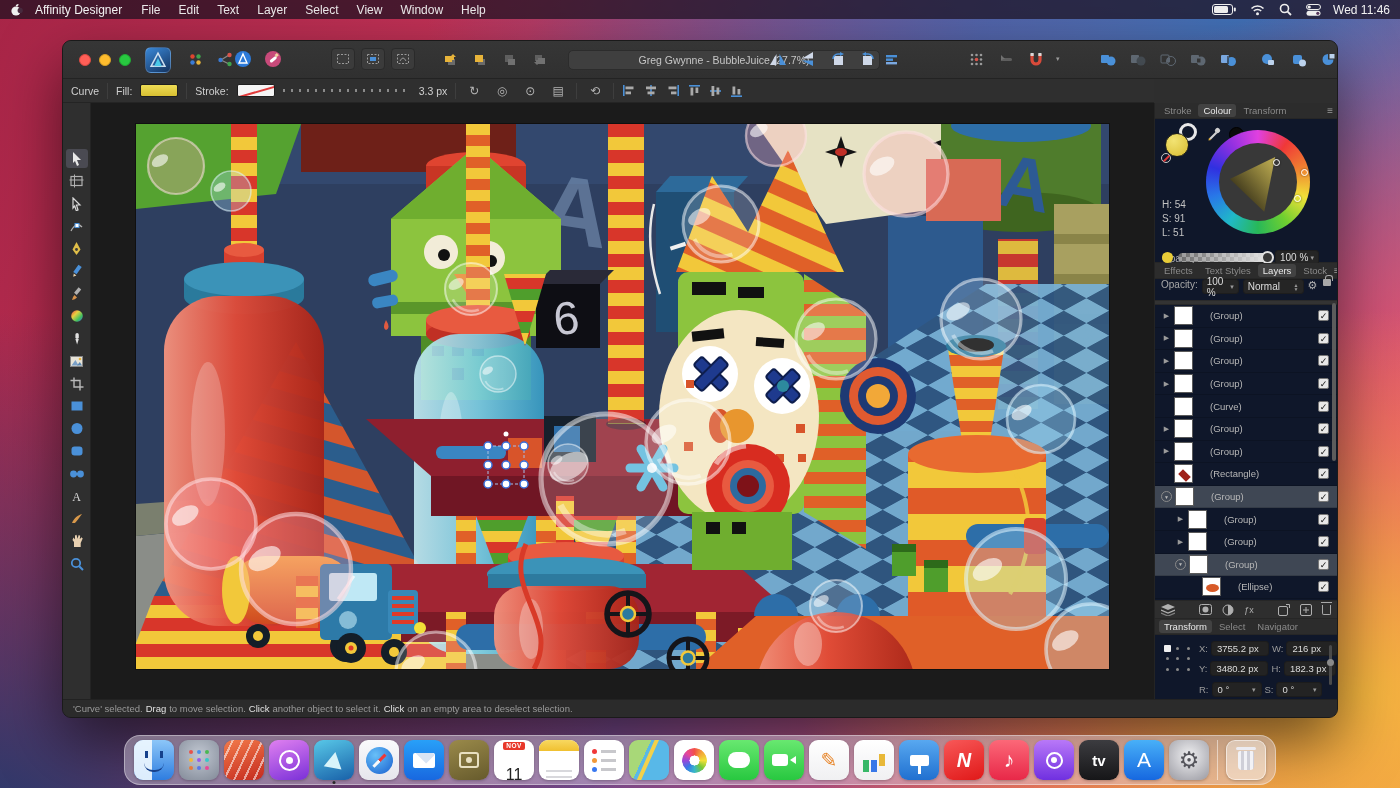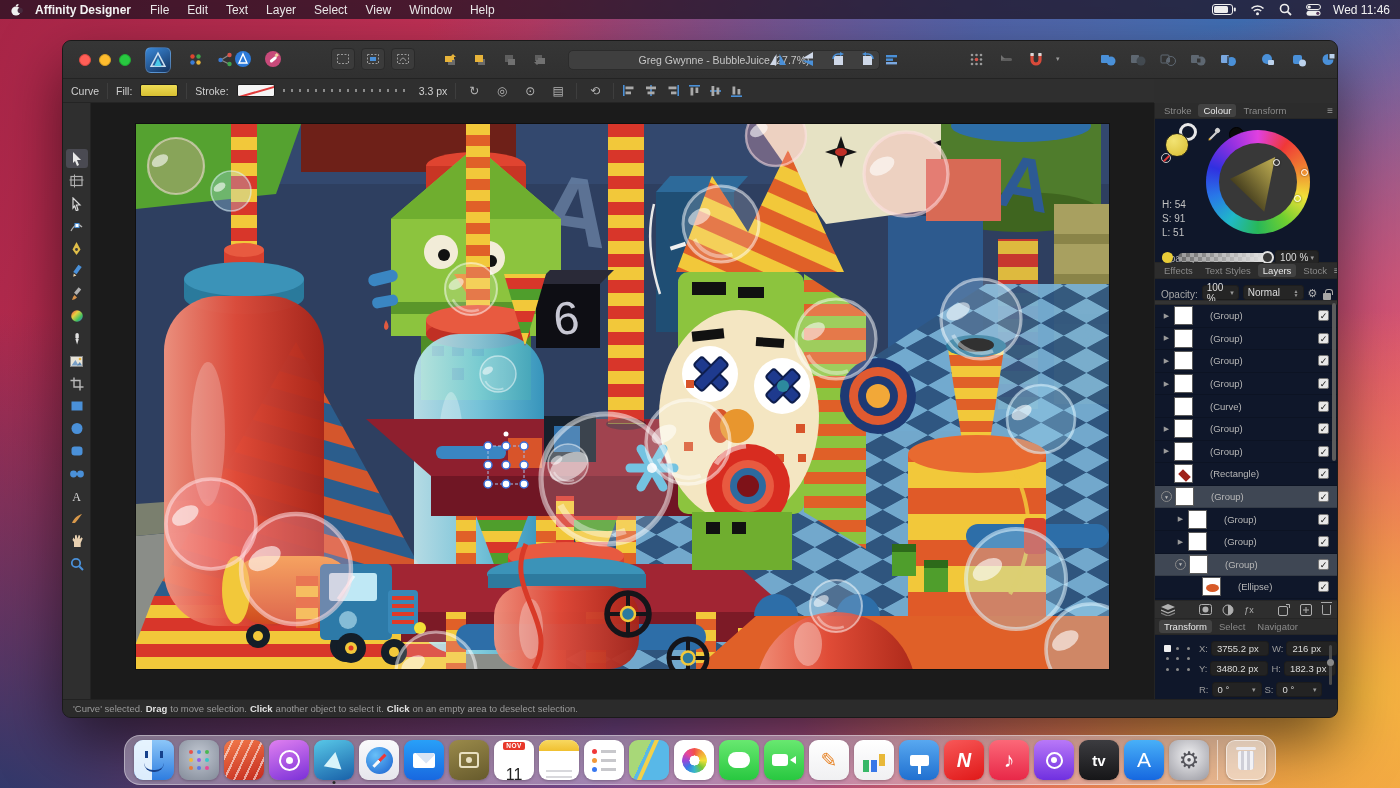--- a/index.html
+++ b/index.html
@@ -7,21 +7,21 @@
 body{font-family:"Liberation Sans",sans-serif;position:relative;
 background:
  radial-gradient(900px 620px at 97% 88%, #f5b63f, rgba(245,182,63,0) 62%),
  radial-gradient(1000px 700px at 102% 58%, #e8486e, rgba(232,72,110,0) 65%),
  radial-gradient(1300px 850px at 88% 2%, #3f6fb5, rgba(63,111,181,0) 62%),
  radial-gradient(1100px 900px at -2% 108%, #1e3a6e, rgba(30,58,110,0) 60%),
  linear-gradient(118deg,#a82547,#c43358 30%,#7a4a8e 55%,#e0506e 80%,#f2a040 100%);}
 
 .menubar{position:absolute;top:0;left:0;right:0;height:19px;background:rgba(28,16,32,.72);
  display:flex;align-items:center;color:#f2f2f2;font-size:12px;padding:0 10px;z-index:50}
-.menubar .app{font-weight:700;margin:0 10px 0 12px}
+.menubar .app{font-weight:400;margin:0 10px 0 12px}
 .menubar .mi{margin:0 9px;opacity:.95;cursor:default}
 .menubar .sp{flex:1}
 .mb-ic{display:flex;align-items:center;gap:14px;margin-right:8px}
 .clock{margin-left:4px;white-space:nowrap}
 
 .window{position:absolute;left:62px;top:40px;width:1276px;height:678px;background:#2e2e2e;
  border-radius:9px;box-shadow:0 25px 60px rgba(0,0,0,.55);border:1px solid #1a1a1a;overflow:hidden;z-index:10}
 .titlebar{position:absolute;left:0;top:0;right:0;height:38px;background:linear-gradient(#363636,#303030);border-bottom:1px solid #232323}
 .tl{position:absolute;top:13px;width:12px;height:12px;border-radius:50%}
 .tl.r{left:16px;background:#ff5f57;border:.5px solid #d94942}
@@ -77,21 +77,21 @@
 .oplabel{position:absolute;left:7px;top:150px;color:#b2b2b2}
 .oprow{position:absolute;left:7px;top:147px;display:flex;align-items:center;gap:5px}
 .opdot{width:11px;height:11px;border-radius:50%;background:#e8cc38}
 .optrack{position:relative;width:92px;height:9px;border-radius:5px;overflow:visible;
  background:linear-gradient(90deg,rgba(224,224,224,0),#e6e6e6),repeating-conic-gradient(#9a9a9a 0% 25%,#6a6a6a 0% 50%);background-size:100% 100%,8px 8px}
 .opknob{position:absolute;right:-4px;top:-2.5px;width:13px;height:13px;border:2px solid #e0e0e0;border-radius:50%;background:#383838}
 .opbox{width:44px;height:15px;background:#252525;border:1px solid #1d1d1d;border-radius:3px;color:#ddd;
  display:flex;align-items:center;justify-content:space-between;padding:0 4px}
 
 .panel-layers{position:relative;height:356px;border-bottom:1px solid #262626}
-.lctrl{height:22px;display:flex;align-items:flex-end;gap:4px;padding:0 6px;border-bottom:1px solid #2a2a2a;color:#a8a8a8}
+.lctrl{height:22px;display:flex;align-items:flex-start;gap:4px;padding:0 6px;border-bottom:1px solid #2a2a2a;color:#a8a8a8}
 .ddbox{background:#252525;border:1px solid #1d1d1d;border-radius:3px;height:15px;color:#ddd;display:flex;align-items:center;justify-content:space-between;padding:0 4px}
 .udc{display:flex;flex-direction:column;font-size:5px;line-height:4px;color:#999}
 .lockic{position:relative;width:9px;height:7px;background:#a8a8a8;border-radius:1px;margin-left:2px}
 .lockic::before{content:"";position:absolute;left:1.5px;top:-4px;width:6px;height:5px;border:1.5px solid #a8a8a8;border-bottom:none;border-radius:3px 3px 0 0}
 .llist{position:relative;height:298px;overflow:hidden}
 .lrow{height:22.6px;display:flex;align-items:center;padding-left:6px;border-bottom:1px solid rgba(0,0,0,.15);position:relative}
 .lrow.hl{background:#3f4754}
 .lrow .arr{width:11px;font-size:7px;color:#9a9a9a;text-align:center;flex:0 0 11px}
 .lrow .oarr{flex:0 0 11px;width:11px;height:11px;border:1px solid #8a8a8a;border-radius:50%;font-size:5px;color:#bbb;display:flex;align-items:center;justify-content:center;margin-right:1px}
 .lrow .thumb{width:19px;height:19px;background:#fff;border:1px solid #5a5a5a;margin-left:2px;position:relative;overflow:hidden;flex:0 0 19px}
@@ -120,21 +120,21 @@
 .anchor{position:absolute;left:7px;top:24px;width:32px;height:32px;display:grid;grid-template-columns:repeat(3,1fr);grid-template-rows:repeat(3,1fr)}
 .anchor i{width:3px;height:3px;border-radius:50%;background:#8a8a8a;place-self:center}
 .anchor i.sq{width:7px;height:7px;border-radius:1px;background:#f0f0f0}
 .tf-row{position:absolute;display:flex;align-items:center;gap:3px;color:#9a9a9a}
 .tfin{background:#232323;border:1px solid #1c1c1c;border-radius:3px;height:15px;color:#ddd;display:flex;align-items:center;padding:0 5px;white-space:nowrap}
 .tslider{position:absolute;right:5px;top:26px;width:3px;height:40px;background:#4a4a4a;border-radius:2px}
 .tslider::after{content:"";position:absolute;left:-2px;top:14px;width:7px;height:7px;border-radius:50%;background:#8a8a8a}
 
 .statusbar{position:absolute;left:0;bottom:0;right:0;height:18px;background:#2b2b2b;border-top:1px solid #222;
  display:flex;align-items:center;padding-left:10px;color:#9a9a9a;font-size:9.5px}
-.statusbar .b{color:#e2e2e2;font-weight:700;margin:0 3px}
+.statusbar .b{color:#e2e2e2;font-weight:400;margin:0 3px}
 
 .dock{position:absolute;left:50%;bottom:3px;transform:translateX(-50%);height:50px;display:flex;align-items:center;gap:5px;
  background:rgba(228,220,236,.42);border:1px solid rgba(255,255,255,.38);border-radius:16px;padding:0 9px;z-index:40}
 .di{width:40px;height:40px;border-radius:9px;position:relative;display:flex;align-items:center;justify-content:center;
  color:#fff;font-size:19px;box-shadow:0 1px 3px rgba(0,0,0,.25);flex-direction:column}
 .run-dot{position:absolute;bottom:-4px;left:50%;transform:translateX(-50%);width:3px;height:3px;border-radius:50%;background:#2a2a2a}
 .dsep{width:1px;height:40px;background:rgba(255,255,255,.5);margin:0 3px}
 .d-finder{background:linear-gradient(180deg,#8cc6f8,#2e7de0);overflow:hidden}
 .d-finder::before{content:"";position:absolute;left:0;top:0;width:45%;height:100%;background:rgba(240,248,255,.9)}
 .d-finder .eyes{position:absolute;top:11px;left:11px;width:2.5px;height:7px;background:#16418c;box-shadow:15px 0 0 #16418c}

